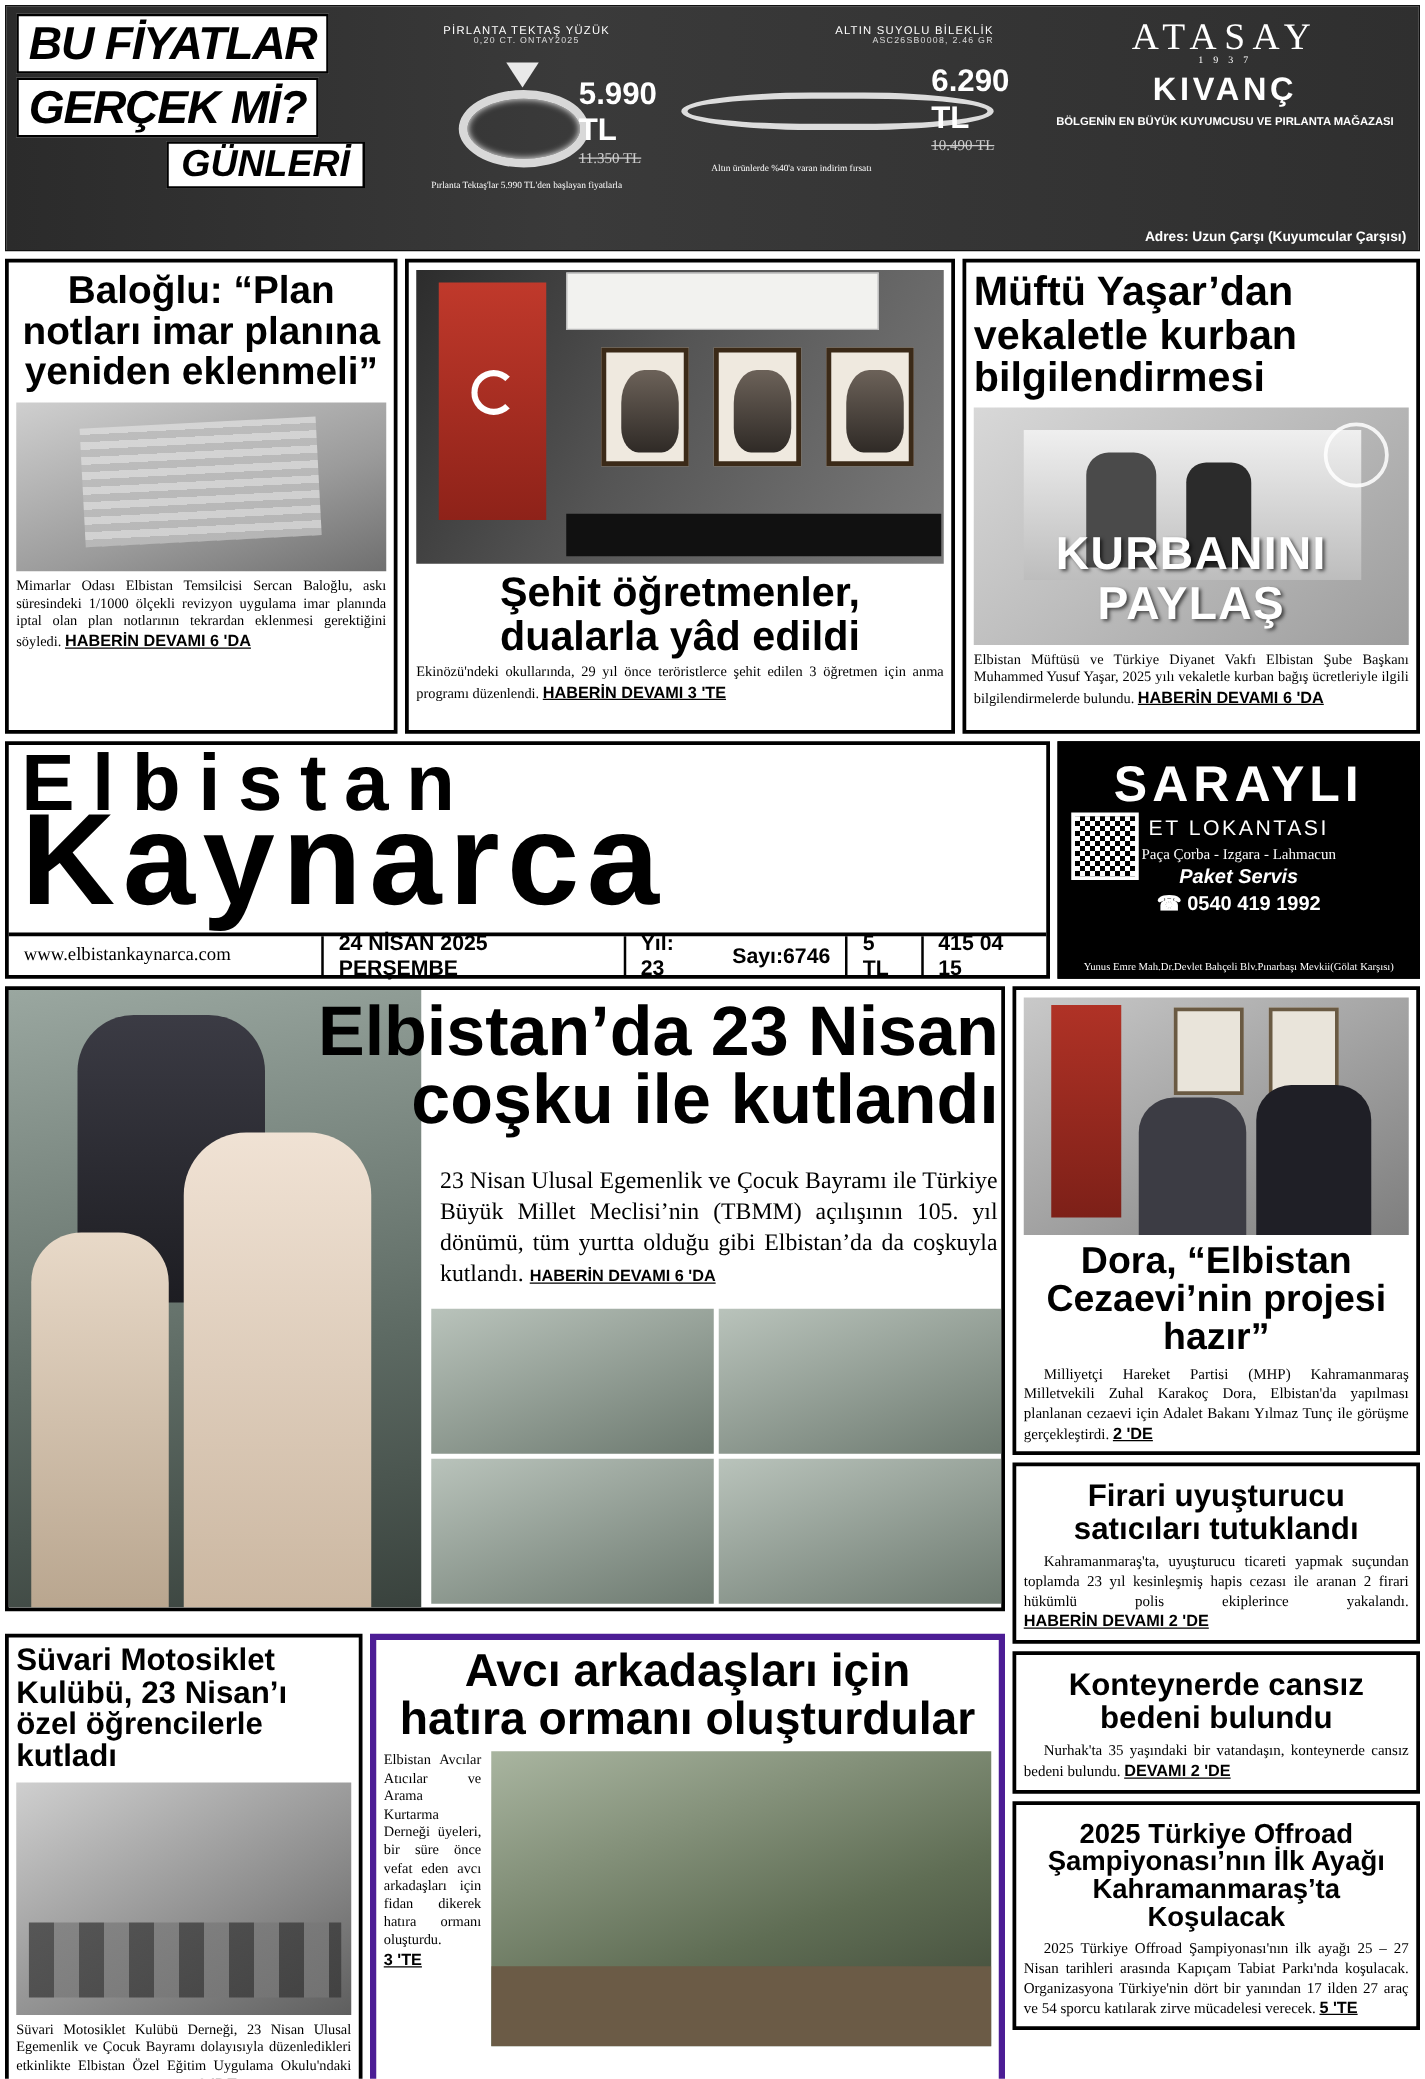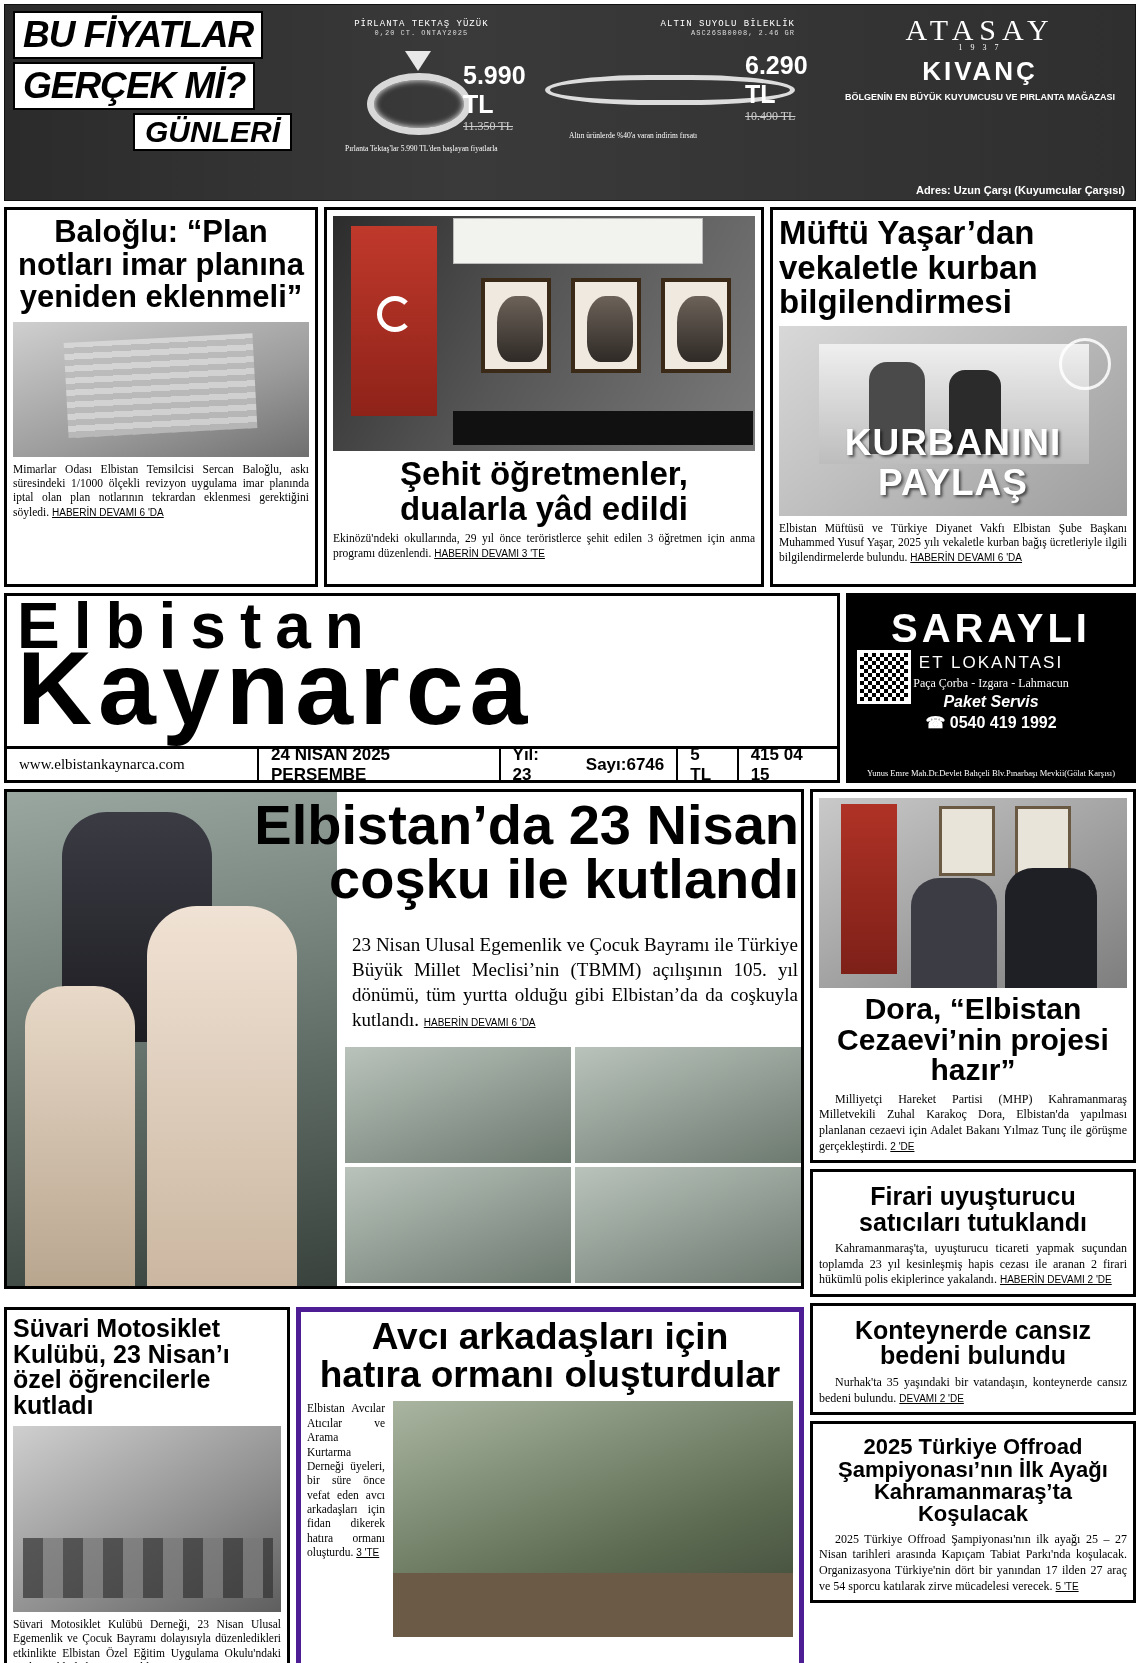--- a/index.html
+++ b/index.html
@@ -48,21 +48,21 @@
   .ring-img .stone {
     position:absolute; left:60px; top:14px; width:0; height:0;
     border-left:13px solid transparent; border-right:13px solid transparent;
     border-top:20px solid #e9e9e9;
   }
   .brac-img { width:260px; height:100px; position:relative; }
   .brac-img .chain {
     position:absolute; left:0; top:38px; width:250px; height:30px;
     border:5px solid #dcdcdc; border-radius:50%/60%;
   }
-  .ad-label { font-family:Liberation Mono, monospace; font-size:9px; letter-spacing:1px; }
+  .ad-label { font-family:Liberation Sans, sans-serif; font-size:9px; letter-spacing:1px; }
   .price { font-family:"Liberation Sans", sans-serif; font-weight:bold; font-size:25px; }
   .price-old { font-size:12px; text-decoration:line-through; opacity:.75; }
   .price-note { font-size:7.5px; max-width:160px; line-height:1.2; }
   .topad .brand {
     position:absolute; right:10px; top:8px; width:290px; text-align:center;
   }
   .brand .atasay { font-family:"Liberation Serif", serif; font-size:30px; letter-spacing:6px; }
   .brand .atasay-sub { font-size:8px; letter-spacing:3px; margin-top:-4px; }
   .brand .kivanc { font-family:"Liberation Sans", sans-serif; font-weight:bold; font-size:26px; letter-spacing:3px; margin-top:4px; }
   .brand .slogan { font-family:"Liberation Sans", sans-serif; font-size:9px; line-height:1.35; font-weight:bold; margin-top:4px; }
@@ -79,21 +79,21 @@
   .b3 { width:360px; flex:1; }
   .hl {
     font-family:"Liberation Sans", sans-serif; font-weight:bold;
     line-height:1.05; text-align:center;
   }
   .b1 .hl { font-size:31px; }
   .b2 .hl { font-size:33px; }
   .b3 .hl { font-size:33px; text-align:left; }
   .photo { background:#888; position:relative; overflow:hidden; }
   .cap { font-size:11.5px; text-align:justify; line-height:1.25; margin-top:5px; font-family:"Liberation Serif", serif; }
-  .more { font-family:"Liberation Sans", sans-serif; font-weight:normal; font-size:10px; text-decoration:underline; white-space:nowrap; }
+  .more { font-family:"Liberation Sans", sans-serif; font-weight:bold; font-size:13px; text-decoration:underline; white-space:nowrap; }
 
   
   .ph-plans { height:135px; background:linear-gradient(160deg,#cfcfcf,#9b9b9b 60%,#6f6f6f); margin-top:8px; position:relative; }
   .ph-plans:after{content:"";position:absolute;left:18%;top:12%;width:64%;height:70%;background:repeating-linear-gradient(0deg,#bdbdbd 0 6px,#dadada 6px 12px);opacity:.85;transform:rotate(-3deg);}
   .ph-sehit { height:235px; background:linear-gradient(120deg,#2c2c2c,#555 45%,#7b7b7b); position:relative; }
   .ph-sehit .frame { position:absolute; top:62px; width:70px; height:95px; background:#efe9df; border:4px solid #3b2a18; }
   .ph-sehit .f1{left:148px;} .ph-sehit .f2{left:238px;} .ph-sehit .f3{left:328px;}
   .ph-sehit .frame:after{content:"";position:absolute;left:12px;top:14px;width:46px;height:66px;background:linear-gradient(180deg,#6c6259,#2f2a26);border-radius:40% 40% 30% 30%;}
   .ph-sehit .flag{position:absolute;left:18px;top:10px;width:86px;height:190px;background:linear-gradient(180deg,#c0392b,#8e2219);}
   .ph-sehit .flag:after{content:"";position:absolute;left:26px;top:70px;width:26px;height:26px;border:5px solid #fff;border-radius:50%;border-right-color:transparent;}

